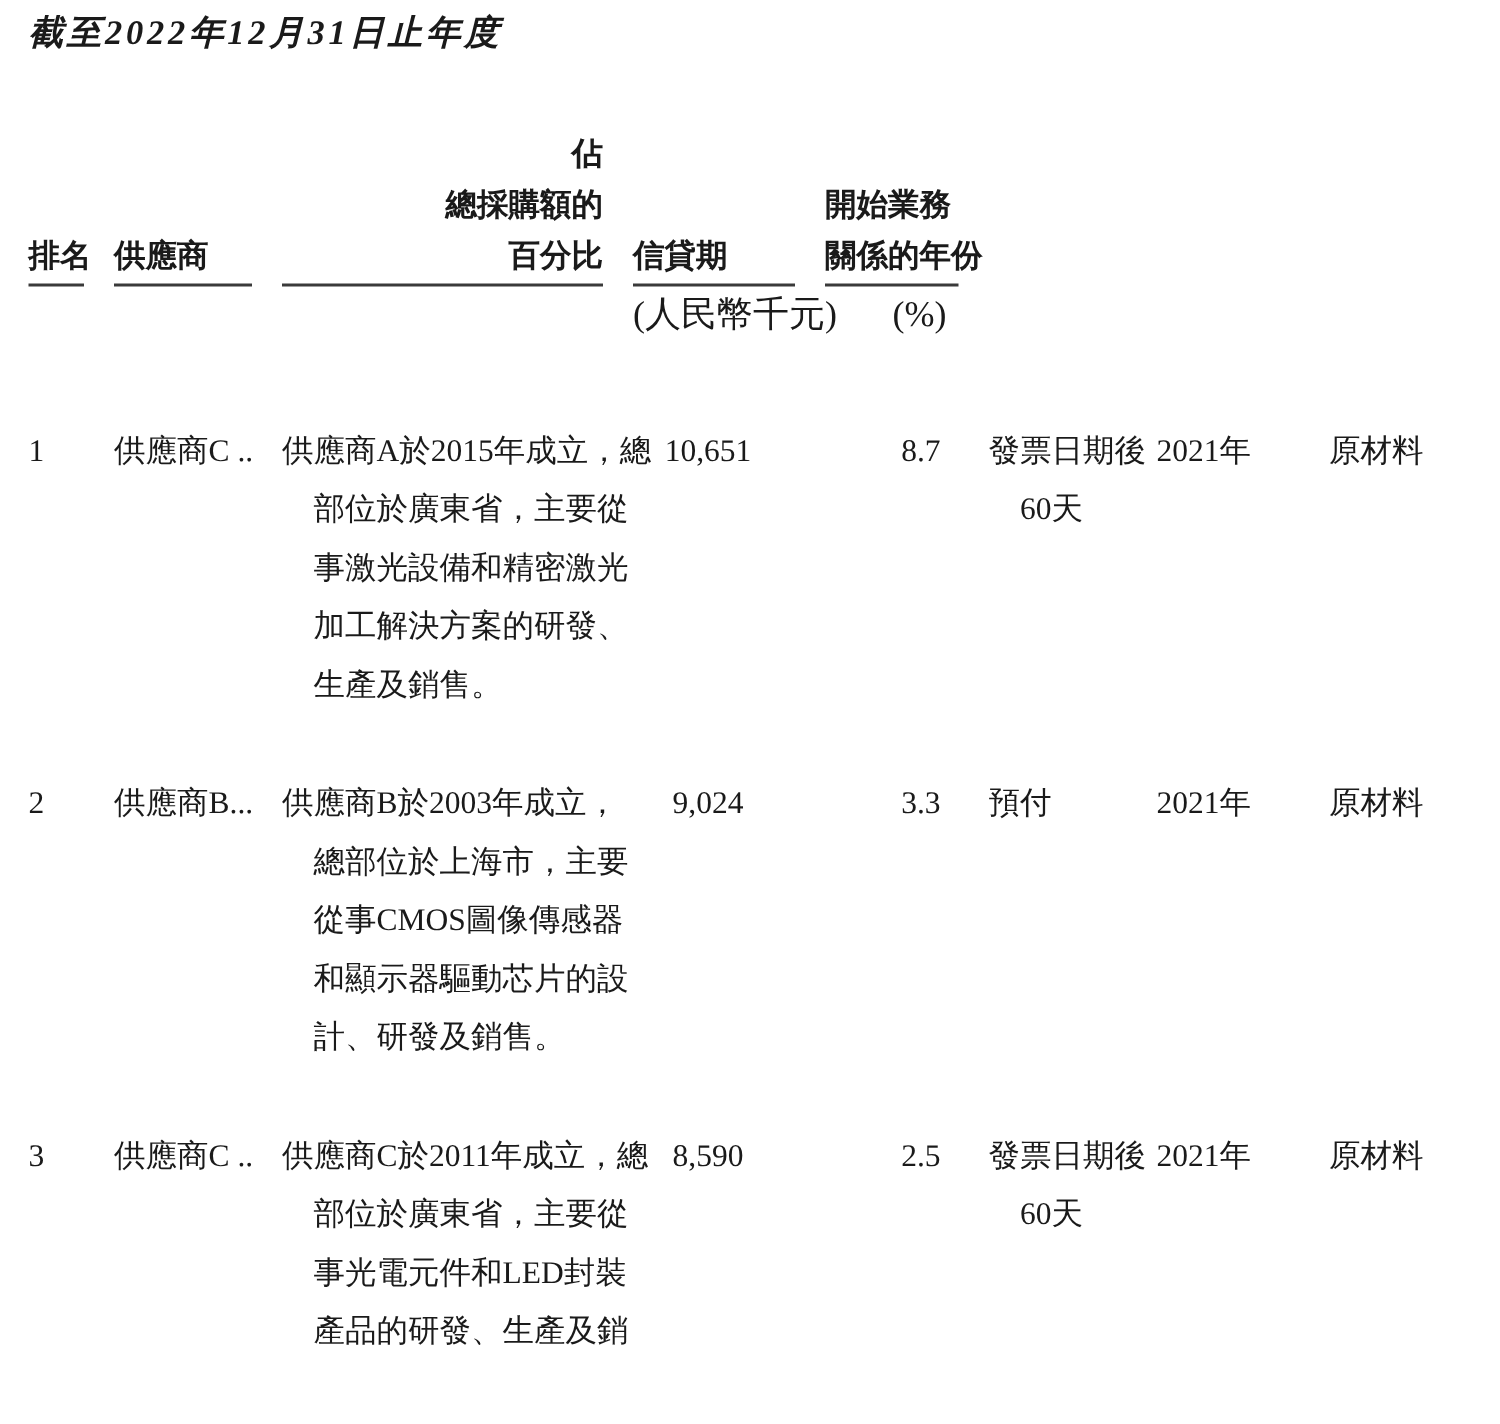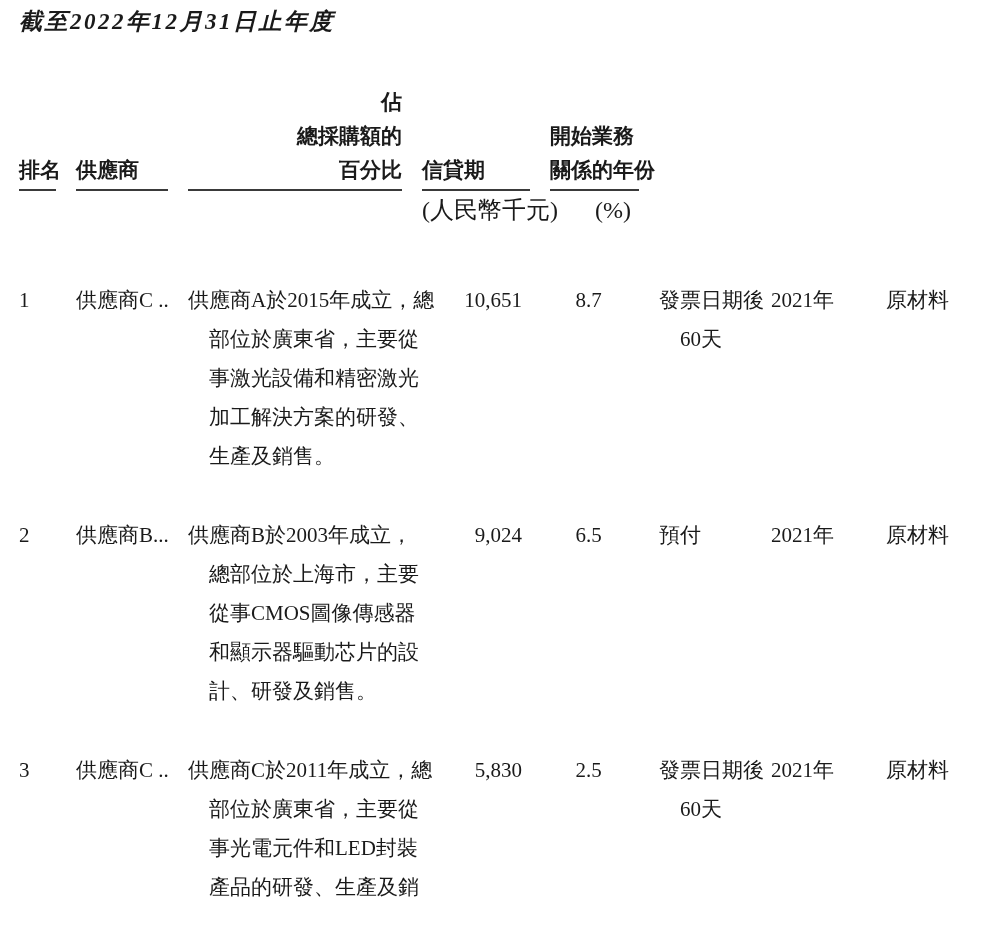--- a/index.html
+++ b/index.html
@@ -50,22 +50,22 @@
   
   .tbody { margin-top: 56px; }
   .tr {
     margin-bottom: 40px;
     font-size: 21px;
     line-height: 39px;
     align-items: start;
   }
   .td { white-space: pre; }
   .hang { padding-left: 21px; text-indent: -21px; box-sizing: border-box; }
-  .num { text-align: right; padding-right: 8px; }
-  .pct { text-align: center; padding-right: 12px; }
+  .num { text-align: center; padding-right: 8px; }
+  .pct { text-align: right; padding-right: 12px; }
 </style>
 </head>
 <body>
 
 <div class="page">
 
   <h1 class="title">截至2022年12月31日止年度</h1>
 
   <div>
 
@@ -111,35 +111,35 @@
 
       <div class="grid-row tr">
         <div class="td">2</div>
         <div class="td">供應商B...</div>
         <div class="td hang">供應商B於2003年成立，
 總部位於上海市，主要
 從事CMOS圖像傳感器
 和顯示器驅動芯片的設
 計、研發及銷售。</div>
         <div class="td num">9,024</div>
-        <div class="td pct">6.5</div>
+        <div class="td pct">3.3</div>
         <div class="td hang">預付</div>
         <div class="td">2021年</div>
         <div class="td">原材料</div>
       </div>
 
       <div class="grid-row tr">
         <div class="td">3</div>
         <div class="td">供應商C ..</div>
         <div class="td hang">供應商C於2011年成立，總
 部位於廣東省，主要從
 事光電元件和LED封裝
 產品的研發、生產及銷
 售。</div>
-        <div class="td num">5,830</div>
+        <div class="td num">8,590</div>
         <div class="td pct">2.5</div>
         <div class="td hang">發票日期後
 60天</div>
         <div class="td">2021年</div>
         <div class="td">原材料</div>
       </div>
 
     </div>
   </div>
 </div>

